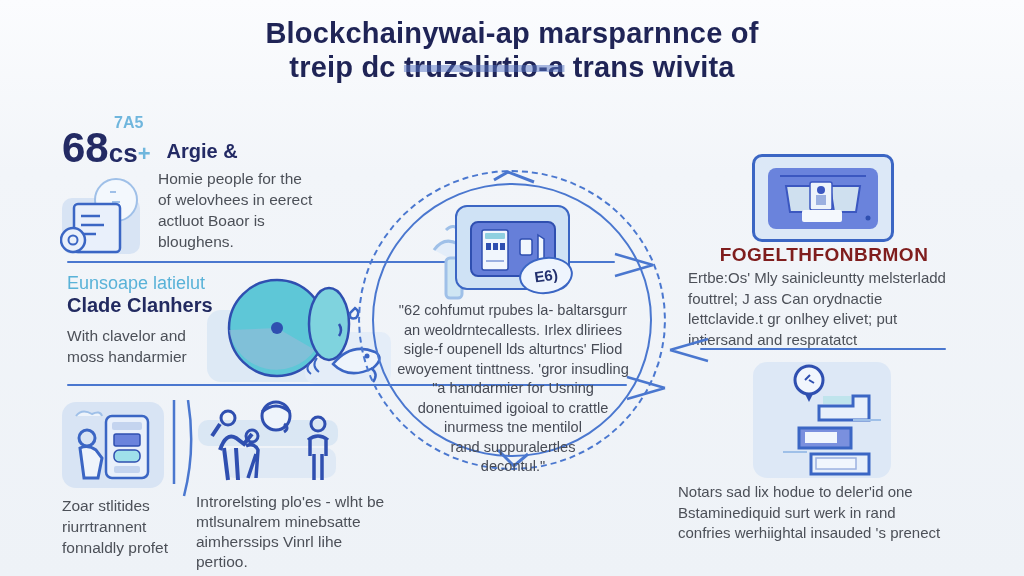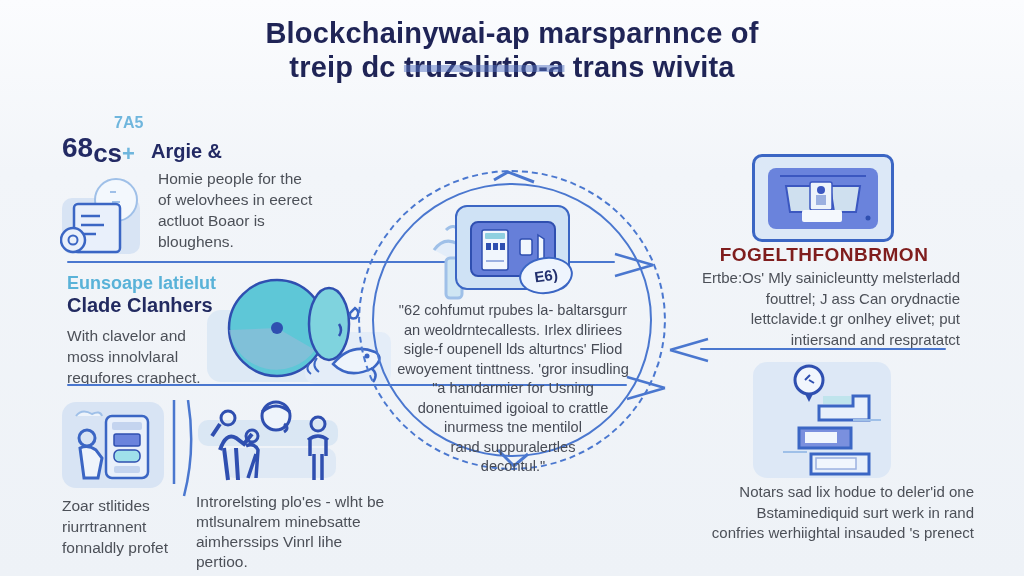--- a/index.html
+++ b/index.html
@@ -13,29 +13,29 @@
   }
   .abs { position:absolute; }
 
   
   .title { left:0; top:16px; width:1024px; text-align:center;
            color:#1f2456; font-weight:bold; font-size:29px; line-height:34px; letter-spacing:.2px; }
   .smudge { text-decoration:line-through; text-decoration-color:rgba(88,118,196,.5);
             text-decoration-thickness:7px; }
 
   
-  .kicker { font-size:18px; font-weight:bold; color:#59b2d8; }
+  .kicker { font-size:18px; font-weight:normal; color:#59b2d8; }
   .h-navy { font-size:20px; font-weight:bold; color:#222a60; }
   .body-txt { font-size:15.5px; line-height:21px; color:#4c5058; }
   .body-sm  { font-size:15px;  line-height:20.5px; color:#4c5058; }
-  .centered { text-align:right; }
+  .centered { text-align:left; }
 
   
   .stat-row { display:flex; align-items:flex-end; }
-  .stat-68 { font-size:28px; font-weight:bold; color:#232a64; line-height:40px; }
+  .stat-68 { font-size:42px; font-weight:bold; color:#232a64; line-height:40px; }
   .stat-cs { font-size:26px; font-weight:bold; color:#232a64; line-height:30px; }
   .stat-plus { font-size:22px; font-weight:bold; color:#6fb6dd; line-height:28px; }
   .stat-sup { position:absolute; left:52px; top:-14px; font-size:16px; font-weight:bold; color:#6fb6dd; }
   .stat-head { font-size:20px; font-weight:bold; color:#232a64; margin-left:16px; line-height:34px; }
 
   
   .hline { height:0; border-top:2.5px solid #4a77cf; border-radius:2px; }
   .arrow svg, .icon svg { display:block; }
 
   
@@ -113,22 +113,21 @@
   <svg width="42" height="26" viewBox="0 0 42 26" fill="none" stroke="#4a77cf" stroke-width="2.5">
     <path d="M2,2 L40,13 M2,24 L40,13"></path>
   </svg>
 </div>
 
 <div class="abs" style="left:67px; top:273px;">
   <div class="kicker">Eunsoape latielut</div>
   <div class="h-navy">Clade Clanhers</div>
   <div class="body-txt" style="margin-top:8px;">
     <div>With clavelor and</div>
-    <div>moss innolvlaral</div>
-    <div>requfores craphect.</div>
+    <div>moss handarmier</div>
   </div>
 </div>
 
 <div class="abs icon" style="left:205px; top:272px;">
   <svg width="190" height="118" viewBox="0 0 190 118">
     <rect x="2" y="38" width="118" height="72" rx="14" fill="#dde9f5"></rect>
     <rect x="100" y="60" width="86" height="52" rx="10" fill="#e4edf8"></rect>
     <circle cx="72" cy="56" r="48" fill="#5ec7d7" stroke="#2f4fb0" stroke-width="2.5"></circle>
     <path d="M24,58 A48,48 0 0 0 110,78 L72,56 Z" fill="#9db9d8" opacity="0.55"></path>
     <ellipse cx="124" cy="52" rx="20" ry="36" fill="#7fd3de" stroke="#2f4fb0" stroke-width="2.5"></ellipse>

